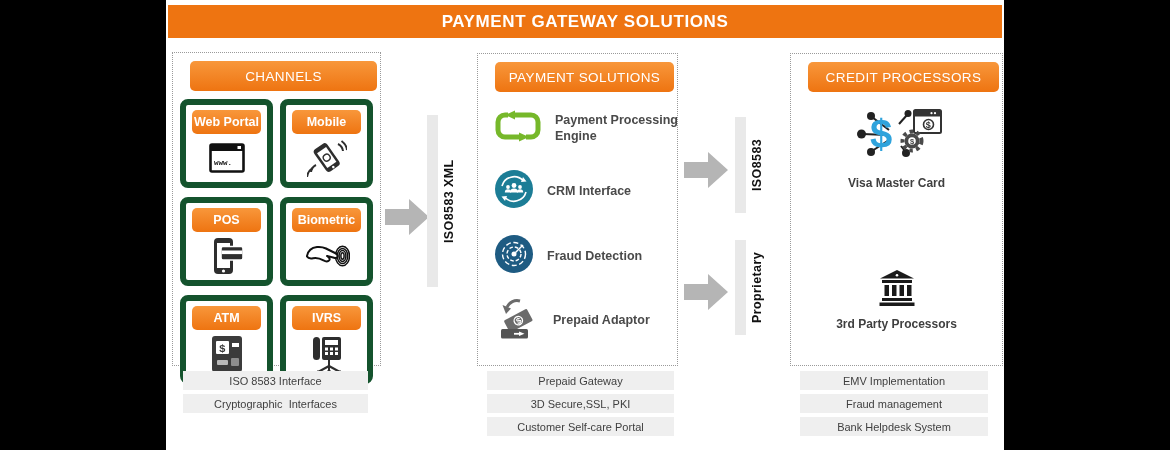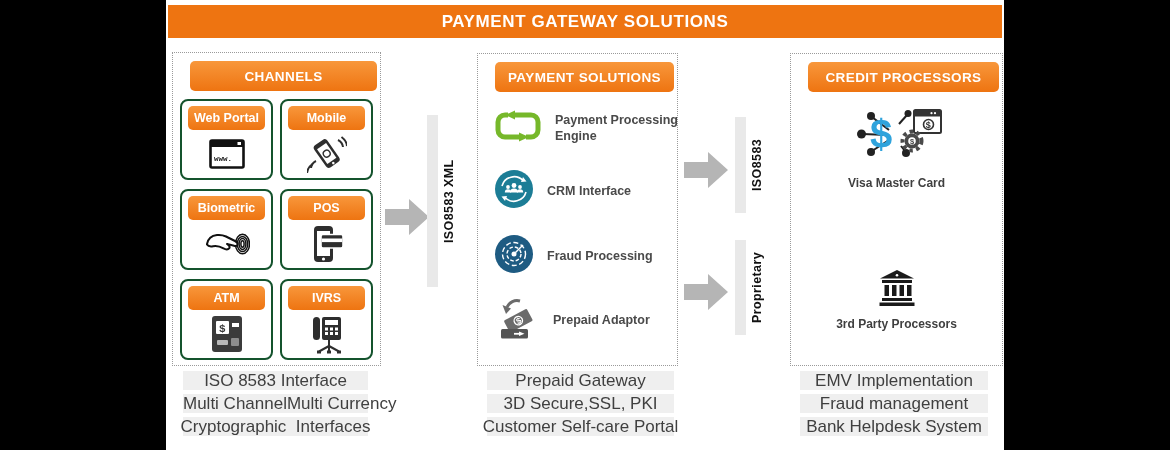--- a/index.html
+++ b/index.html
@@ -10,47 +10,47 @@
   .banner{position:absolute;left:168px;top:5px;width:834px;height:33px;background:#EE7411;
     color:#fff;font-size:17px;font-weight:bold;letter-spacing:.6px;
     display:flex;align-items:center;justify-content:center;}
 
   .col{position:absolute;border:1.5px dotted #9a9a9a;background:#fff;}
   .col1{left:172px;top:52px;width:207px;height:312px;}
   .col2{left:477px;top:53px;width:199px;height:311px;}
   .col3{left:790px;top:53px;width:211px;height:311px;}
 
   .col-header{position:absolute;left:7px;right:3px;top:8px;height:30px;border-radius:5px;
-    background:linear-gradient(#F8973B,#EE7411);color:#fff;font-weight:bold;font-size:13.5px;
+    background:linear-gradient(#F8973B,#EE7411);color:#fff;font-weight:normal;font-size:13.5px;
     letter-spacing:.4px;display:flex;align-items:center;justify-content:center;margin-left:10px;}
 
   .chan-grid{position:absolute;left:7px;right:7px;top:46px;display:grid;
     grid-template-columns:1fr 1fr;column-gap:7px;row-gap:9px;}
-  .chan-card{height:77px;border:2px solid #14532d;border-radius:8px;background:#fff;
+  .chan-card{height:77px;border:6px solid #14532d;border-radius:8px;background:#fff;
     display:flex;flex-direction:column;align-items:center;}
   .chan-pill{margin-top:5px;width:calc(100% - 12px);height:24px;border-radius:5px;
     background:linear-gradient(#F8973B,#EE7411);color:#fff;font-weight:bold;font-size:12.5px;
     display:flex;align-items:center;justify-content:center;}
   .chan-iconbox{flex:1;display:flex;align-items:center;justify-content:center;font-family:Liberation Mono, monospace;}
 
   .sol-item{position:absolute;left:16px;display:flex;align-items:center;gap:13px;}
   .sol-label{font-weight:bold;font-size:12.5px;color:#4A4A4A;width:138px;line-height:1.3;}
 
   .proc-item{position:absolute;left:0;right:0;text-align:center;}
   .proc-label{font-weight:bold;font-size:12px;color:#3F3F3F;margin-top:6px;}
 
   .arrow{position:absolute;width:44px;height:40px;}
   .vbar{position:absolute;width:11px;background:#E9E9E9;}
   .vlabel{position:absolute;width:22px;display:flex;align-items:center;justify-content:center;
     writing-mode:vertical-rl;transform:rotate(180deg);font-weight:bold;font-size:12.5px;color:#111;
     letter-spacing:.4px;}
 
   .footer-group{position:absolute;display:flex;flex-direction:column;gap:4px;}
   .footer-bar{height:19px;background:#EFEFEF;display:flex;align-items:center;
-    justify-content:center;font-size:17px;color:#3F3F3F;white-space:pre;}
+    justify-content:center;font-size:11px;color:#3F3F3F;white-space:pre;}
   .footer-bar.split{justify-content:space-around;}
 </style>
 </head>
 <body>
 
 <div class="stage">
   <div class="panel"></div>
 
   <div class="banner">PAYMENT GATEWAY SOLUTIONS</div>
 
@@ -82,43 +82,43 @@
             </g>
             <path d="M31 5 a9 9 0 0 1 5 7" stroke="#2e2e2e" stroke-width="2" fill="none"></path>
             <path d="M34.5 2 a13 13 0 0 1 5.5 9" stroke="#2e2e2e" stroke-width="2" fill="none"></path>
             <path d="M9 26 a9 9 0 0 0 -5 7" stroke="#2e2e2e" stroke-width="2" fill="none"></path>
             <path d="M5.5 29 a13 13 0 0 0 -5.5 9" stroke="#2e2e2e" stroke-width="2" fill="none"></path>
           </svg>
         </div>
       </div>
 
       <div class="chan-card">
+        <div class="chan-pill">POS</div>
+        <div class="chan-iconbox">
+          <svg width="38" height="40" viewBox="0 0 38 40">
+            <rect x="6" y="2" width="19" height="36" rx="4" fill="#2e2e2e"></rect>
+            <rect x="9" y="7" width="13" height="25" fill="#fff"></rect>
+            <circle cx="15.5" cy="35" r="1.6" fill="#fff"></circle>
+            <rect x="13" y="10.5" width="22" height="13.5" rx="2" fill="#2e2e2e" stroke="#fff" stroke-width="1.6"></rect>
+            <rect x="13.8" y="14.5" width="20.4" height="3.6" fill="#fff"></rect>
+          </svg>
+        </div>
+      </div>
+
+      <div class="chan-card">
         <div class="chan-pill">Biometric</div>
         <div class="chan-iconbox">
           <svg width="46" height="30" viewBox="0 0 46 30">
             <g stroke="#111" stroke-width="1.5" fill="none">
               <ellipse cx="38.5" cy="15" rx="1.6" ry="3.2"></ellipse>
               <ellipse cx="38.5" cy="15" rx="3.4" ry="5.4"></ellipse>
               <ellipse cx="38.5" cy="15" rx="5.2" ry="7.6"></ellipse>
               <ellipse cx="38.5" cy="15" rx="7" ry="9.8"></ellipse>
             </g>
             <path d="M3 15 q1.5 -8 10 -9 q5 -.5 9 1.5 l9 4.5 q3 1.5 2.5 3.5 q-.5 2 -3.5 1.2 l-7 -1.8 q4.5 3.2 1.5 5 q-2 1.2 -5 -.5 q-5.5 -3.2 -10.5 -2.2 q-4.5 .8 -6 -1.7 z" fill="#fff" stroke="#111" stroke-width="2" stroke-linejoin="round"></path>
-          </svg>
-        </div>
-      </div>
-
-      <div class="chan-card">
-        <div class="chan-pill">POS</div>
-        <div class="chan-iconbox">
-          <svg width="38" height="40" viewBox="0 0 38 40">
-            <rect x="6" y="2" width="19" height="36" rx="4" fill="#2e2e2e"></rect>
-            <rect x="9" y="7" width="13" height="25" fill="#fff"></rect>
-            <circle cx="15.5" cy="35" r="1.6" fill="#fff"></circle>
-            <rect x="13" y="10.5" width="22" height="13.5" rx="2" fill="#2e2e2e" stroke="#fff" stroke-width="1.6"></rect>
-            <rect x="13.8" y="14.5" width="20.4" height="3.6" fill="#fff"></rect>
           </svg>
         </div>
       </div>
 
       <div class="chan-card">
         <div class="chan-pill">ATM</div>
         <div class="chan-iconbox">
           <svg width="34" height="38" viewBox="0 0 34 38">
             <rect x="2" y="1" width="30" height="36" rx="3" fill="#3b3b3b"></rect>
             <rect x="6" y="6" width="13" height="13" rx="1" fill="#fff"></rect>
@@ -207,21 +207,21 @@
     <div class="sol-item" style="top:180px;height:44px;">
       <span>
         <svg width="40" height="40" viewBox="0 0 40 40">
           <circle cx="20" cy="20" r="19" fill="#1E5B82"></circle>
           <circle cx="20" cy="20" r="11.5" fill="none" stroke="#fff" stroke-width="1.4" stroke-dasharray="5 2.6"></circle>
           <circle cx="20" cy="20" r="7" fill="none" stroke="#fff" stroke-width="1.4" stroke-dasharray="3.6 2"></circle>
           <circle cx="20" cy="20" r="2.5" fill="#fff"></circle>
           <line x1="21.5" y1="18.5" x2="29" y2="11" stroke="#fff" stroke-width="1.5"></line>
         </svg>
       </span>
-      <span class="sol-label">Fraud Processing</span>
+      <span class="sol-label">Fraud Detection</span>
     </div>
 
     <div class="sol-item" style="top:242px;height:48px;">
       <span>
         <svg width="46" height="46" viewBox="0 0 46 46">
           <path d="M13 12 a11 11 0 0 1 13 -6" stroke="#6b6b6b" stroke-width="3" fill="none"></path>
           <polygon points="8.5,10 17,13.5 12,19" fill="#6b6b6b"></polygon>
           <g transform="rotate(-28 24 25)">
             <rect x="11" y="19" width="26" height="13.5" rx="1.5" fill="#6b6b6b"></rect>
             <circle cx="24" cy="25.7" r="4.2" fill="none" stroke="#fff" stroke-width="1.3"></circle>
@@ -301,24 +301,20 @@
         </svg>
       </span>
       <div class="proc-label">3rd Party Processors</div>
     </div>
   </div>
 
   <div class="footer-group" style="left:183px;top:371px;width:185px;">
     <div class="footer-bar">
       <span>ISO 8583 Interface</span>
     </div>
-    <div class="footer-bar split">
-      <span>Multi Channel</span>
-      <span>Multi Currency</span>
-    </div>
     <div class="footer-bar">
       <span>Cryptographic  Interfaces</span>
     </div>
   </div>
 
   <div class="footer-group" style="left:487px;top:371px;width:187px;">
     <div class="footer-bar">
       <span>Prepaid Gateway</span>
     </div>
     <div class="footer-bar">

